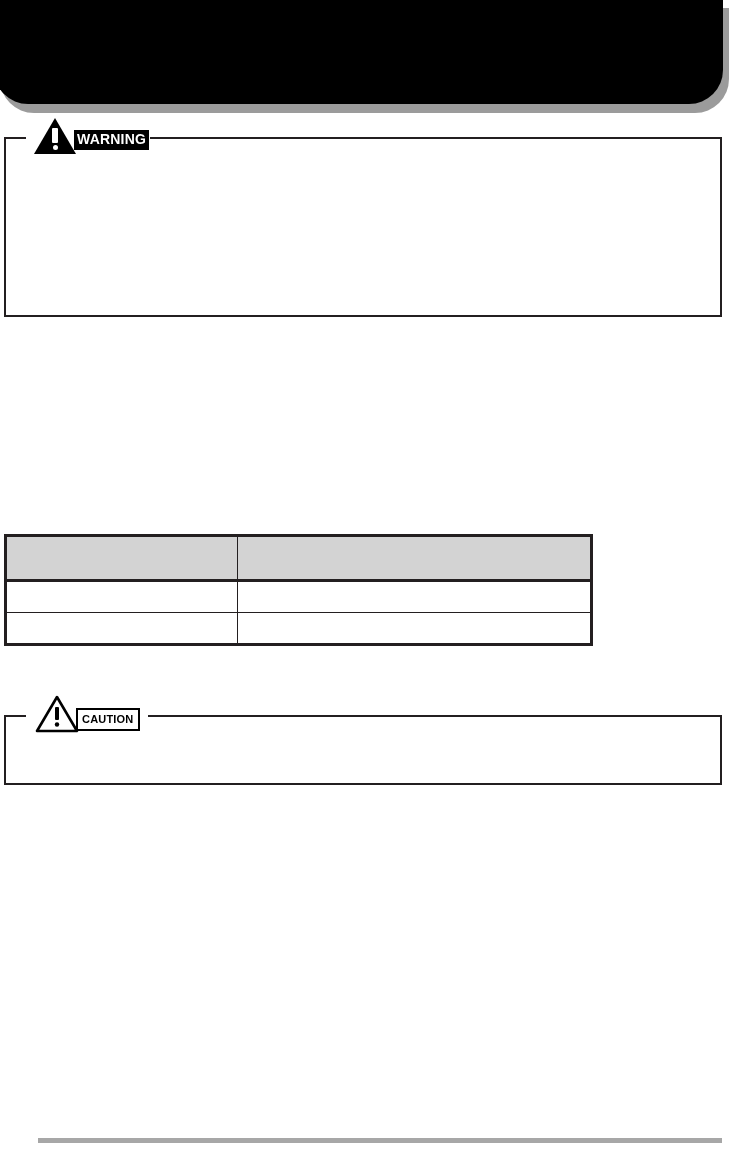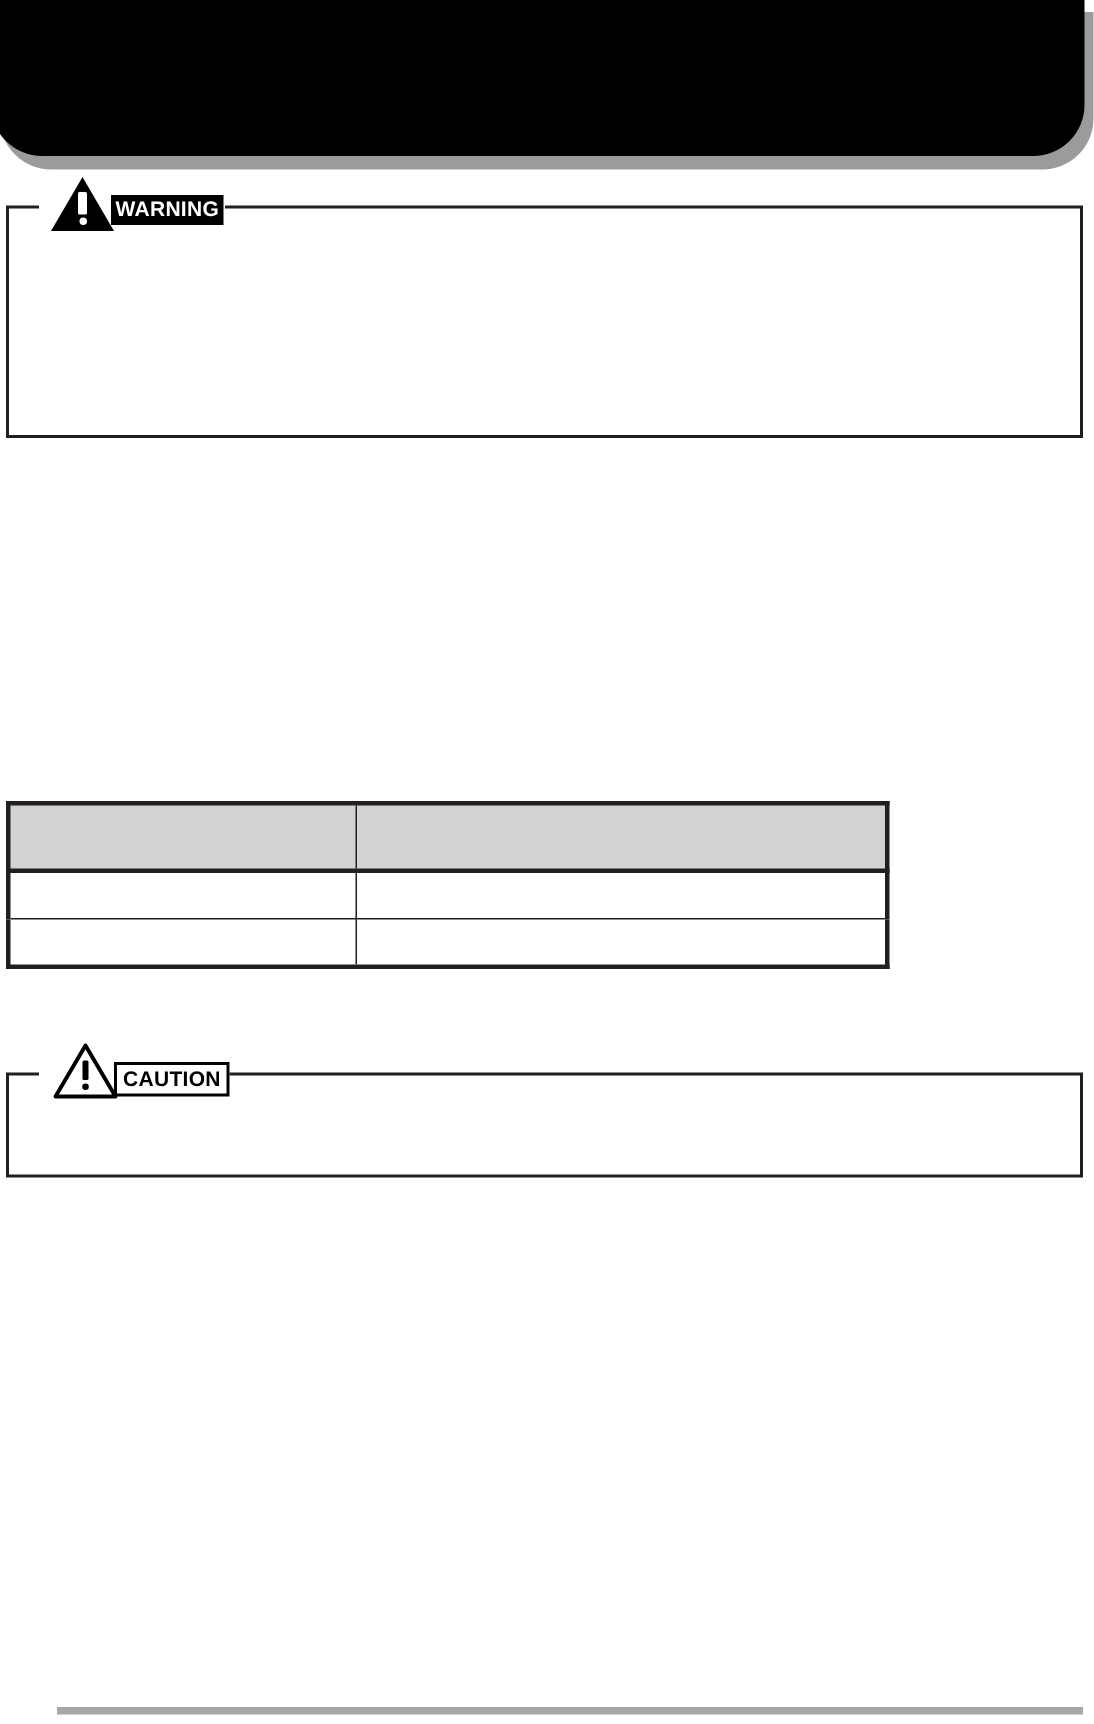--- a/index.html
+++ b/index.html
@@ -137,21 +137,21 @@
   .tri-outline {
     position: relative;
     width: 46px;
     height: 40px;
   }
   .tri-outline svg { display: block; }
   .wordmark-outline {
     background: #ffffff;
     color: #000000;
     border: 2px solid #000000;
-    font-size: 14px;
+    font-size: 11px;
     font-weight: bold;
     letter-spacing: 0.2px;
     padding: 1px 4px 2px 4px;
     line-height: 16px;
     margin-left: -4px;
     margin-top: 10px;
   }
 
   .admon-body {
     position: absolute;
@@ -226,21 +226,21 @@
 </head>
 <body>
 
 <div class="header-banner-wrap">
   <div class="header-banner-shadow"></div>
   <div class="header-banner">
     <div class="header-banner-title"></div>
   </div>
 </div>
 
-<div class="admon" style="left:4px; top:137px; width:718px; height:155px;">
+<div class="admon" style="left:4px; top:137px; width:718px; height:180px;">
   <div class="admon-frame"></div>
   <div class="admon-label-mask" style="width:124px;"></div>
   <div class="admon-badge warning-badge">
     <div class="tri-filled">
       <span class="bang"></span>
       <span class="bang-dot"></span>
     </div>
     <div class="wordmark-inverse">WARNING</div>
   </div>
   <div class="admon-body"></div>

